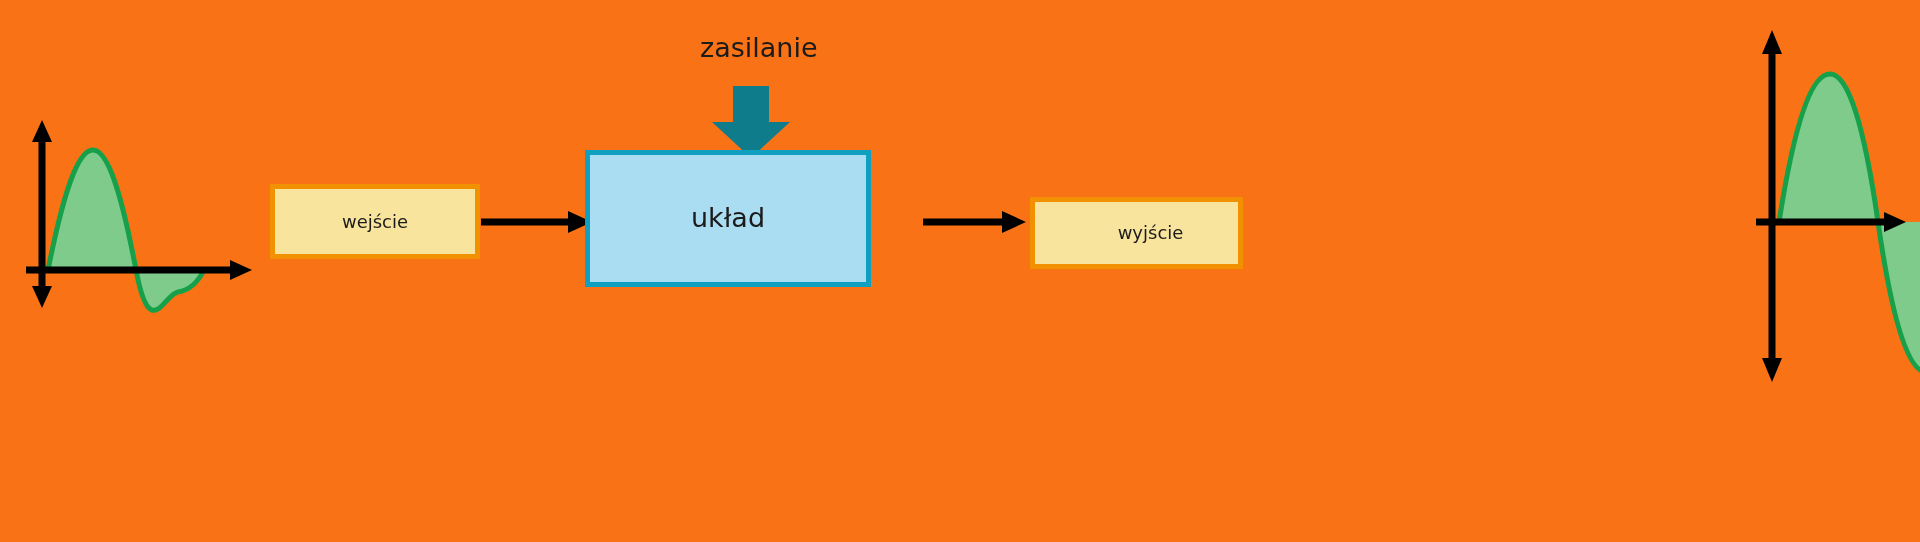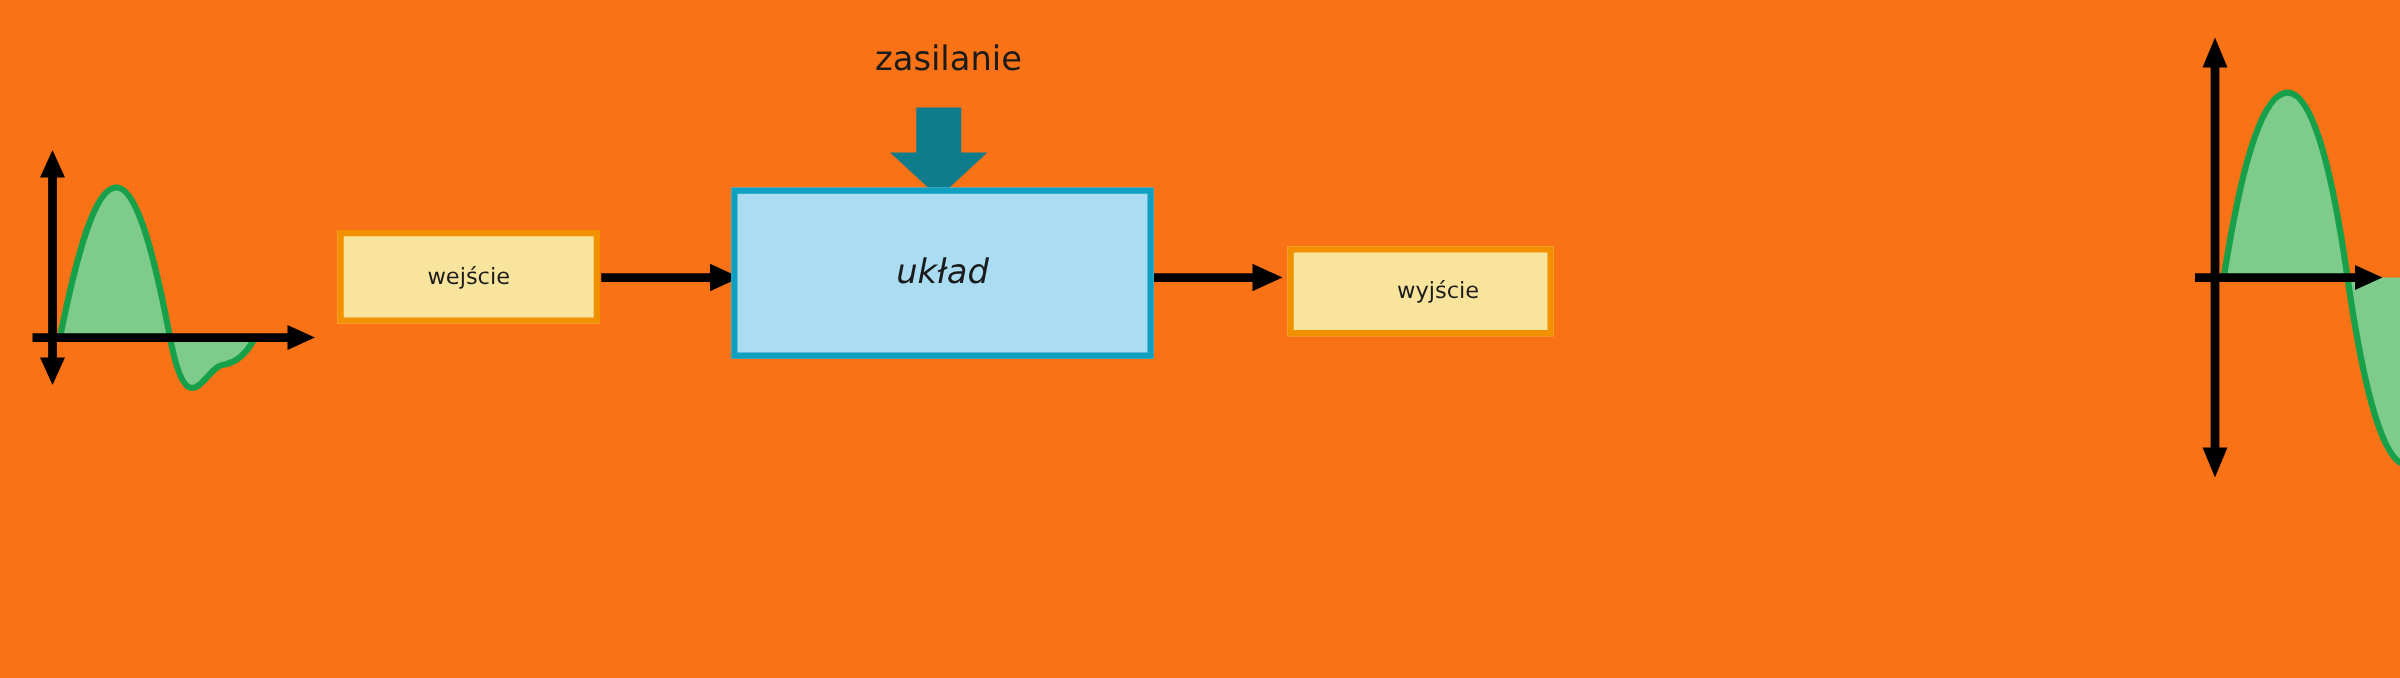--- a/index.html
+++ b/index.html
@@ -129,21 +129,21 @@
       <polygon points="1906,222 1884,212 1884,232" fill="#000000"></polygon>
     </g>
   </svg>
 
   <div class="power-label" style="left:700px; top:32px;">zasilanie</div>
 
   <div class="box box-input" style="left:270px; top:184px; width:210px; height:75px;">
     <span>wejście</span>
   </div>
 
-  <div class="box box-amp" style="left:585px; top:150px; width:338px; height:137px;font-style:italic;">
+  <div class="box box-amp" style="left:585px; top:150px; width:286px; height:137px;">
     <span class="amp-lines">
       <span>układ</span>
     </span>
   </div>
 
   <div class="box box-output" style="left:1030px; top:197px; width:213px; height:72px;padding-left:28px;">
     <span>wyjście</span>
   </div>
 
 </div>

